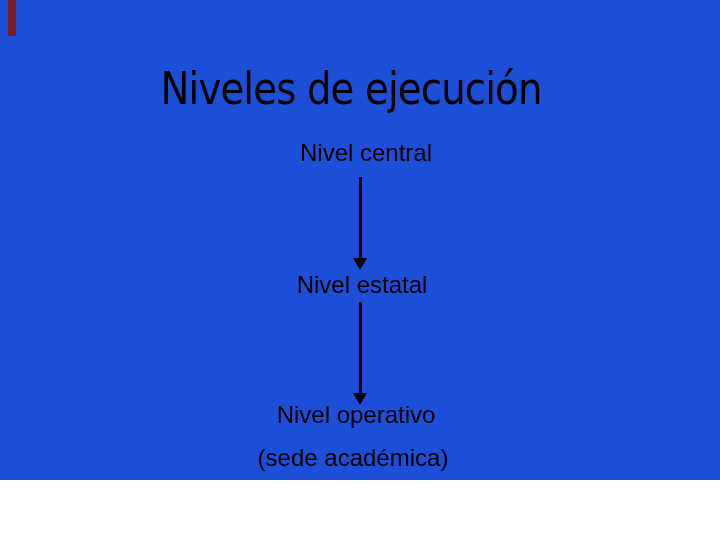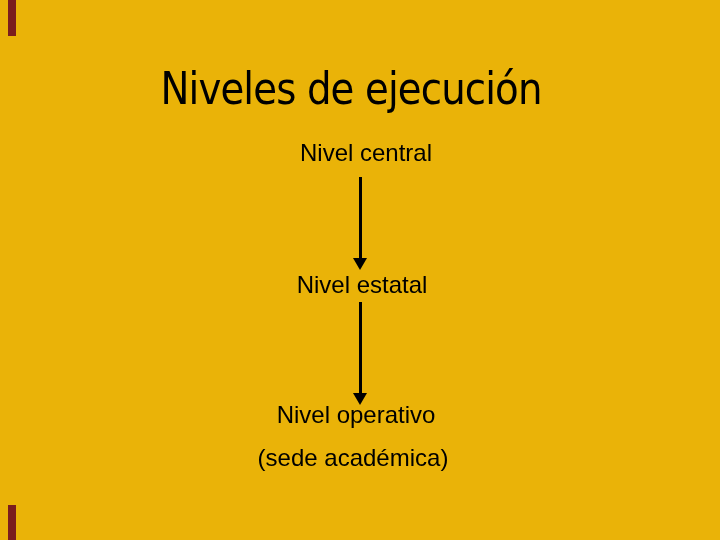--- a/index.html
+++ b/index.html
@@ -3,22 +3,22 @@
 <meta charset="utf-8">
 <style>
   html, body {
     margin: 0;
     padding: 0;
     background: #ffffff;
   }
   .slide {
     position: relative;
     width: 720px;
-    height: 540px;
-    background: #eab308;
+    height: 480px;
+    background: #1d4ed8;
     overflow: hidden;
     font-family: "Liberation Sans", sans-serif;
     color: #000000;
   }
   .slide-title {
     position: absolute;
     top: 67px;
     left: 0;
     width: 720px;
     text-align: center;

